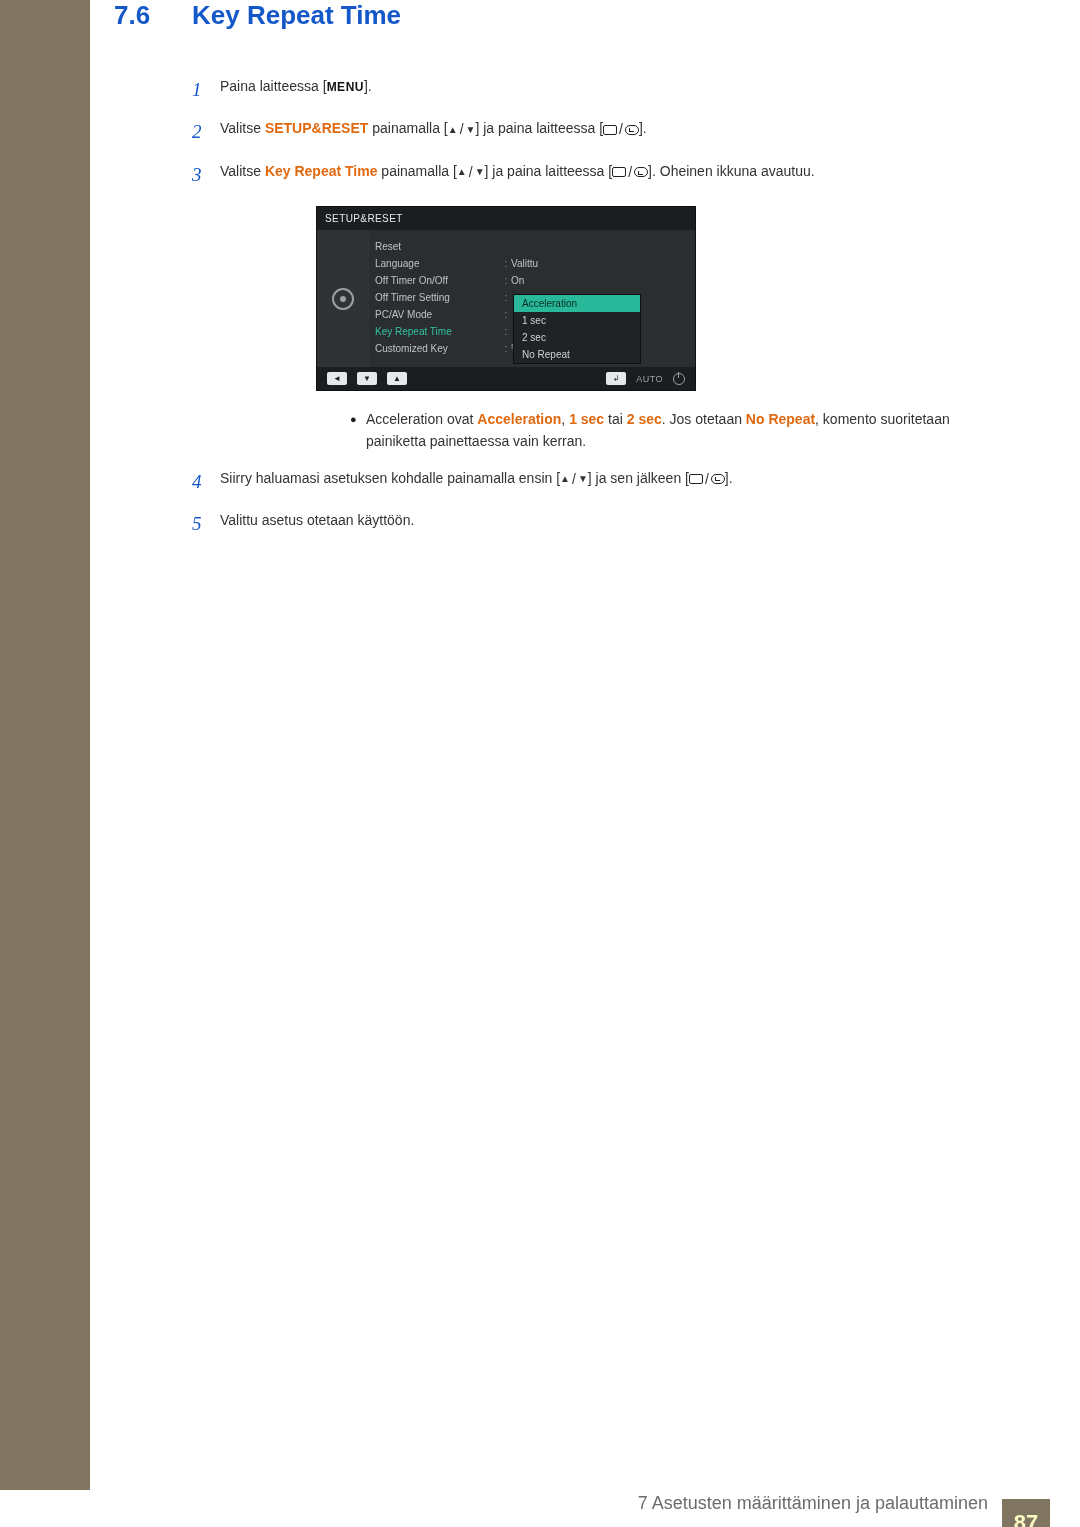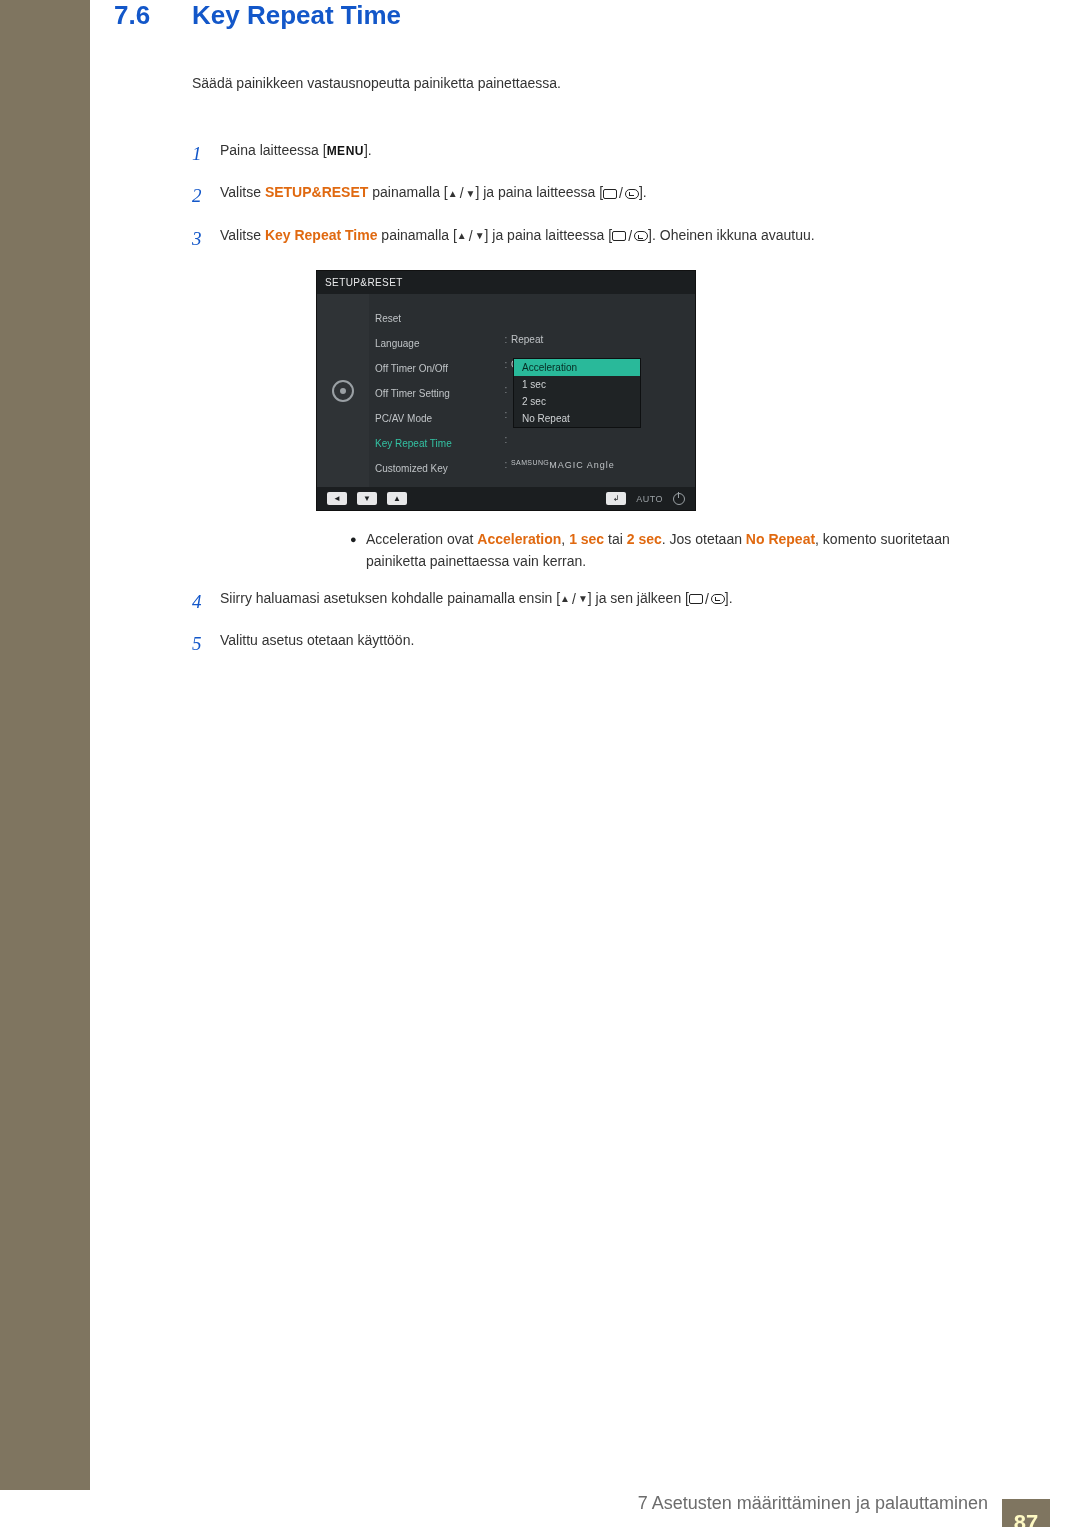--- a/index.html
+++ b/index.html
@@ -190,21 +190,21 @@
     padding: 8px 10px 10px 6px;
     position: relative;
   }
   .osd-row {
     display: flex;
     align-items: center;
     font-size: 10px;
     padding: 3px 0;
     color: #bfc3c6;
   }
-  .osd-row .k { width: 126px; margin-top: 8px; }
+  .osd-row .k { width: 126px; }
   .osd-row .c { width: 10px; text-align: center; color: #8a8f93;}
   .osd-row .v { flex: 1; color: #bfc3c6; }
   .osd-row.sel .k { color: #33c2a3; }
   .osd-dd {
     position: absolute;
     left: 144px;
     top: 64px;
     width: 128px;
     background: #1f2325;
     border: 1px solid #0e1011;
@@ -296,21 +296,20 @@
 <div class="top-gray-box"></div>
 
 <div class="page">
 
   <div class="section">
     <div class="sec-row">
       <div class="sec-num">7.6</div>
       <div class="sec-title">Key Repeat Time</div>
     </div>
 
-    <div class="intro">Säädä painikkeen vastausnopeutta painiketta painettaessa.</div>
 
 
     <div class="steps">
 
       <div class="step">
         <div class="step-n">1</div>
         <div class="step-body">
           <span>Paina laitteessa [</span><span class="menu-lbl">MENU</span><span>].</span>
         </div>
       </div>
@@ -336,21 +335,21 @@
             <div class="osd-left">
               <span class="gear"></span>
             </div>
             <div class="osd-main">
               <div class="osd-row">
                   <span class="k">Reset</span>
                 </div>
               <div class="osd-row">
                   <span class="k">Language</span>
                   <span class="c">:</span>
-                  <span class="v">Repeat</span>
+                  <span class="v">Valittu</span>
                 </div>
               <div class="osd-row">
                   <span class="k">Off Timer On/Off</span>
                   <span class="c">:</span>
                   <span class="v">On</span>
                 </div>
               <div class="osd-row">
                   <span class="k">Off Timer Setting</span>
                   <span class="c">:</span>
                 </div>

